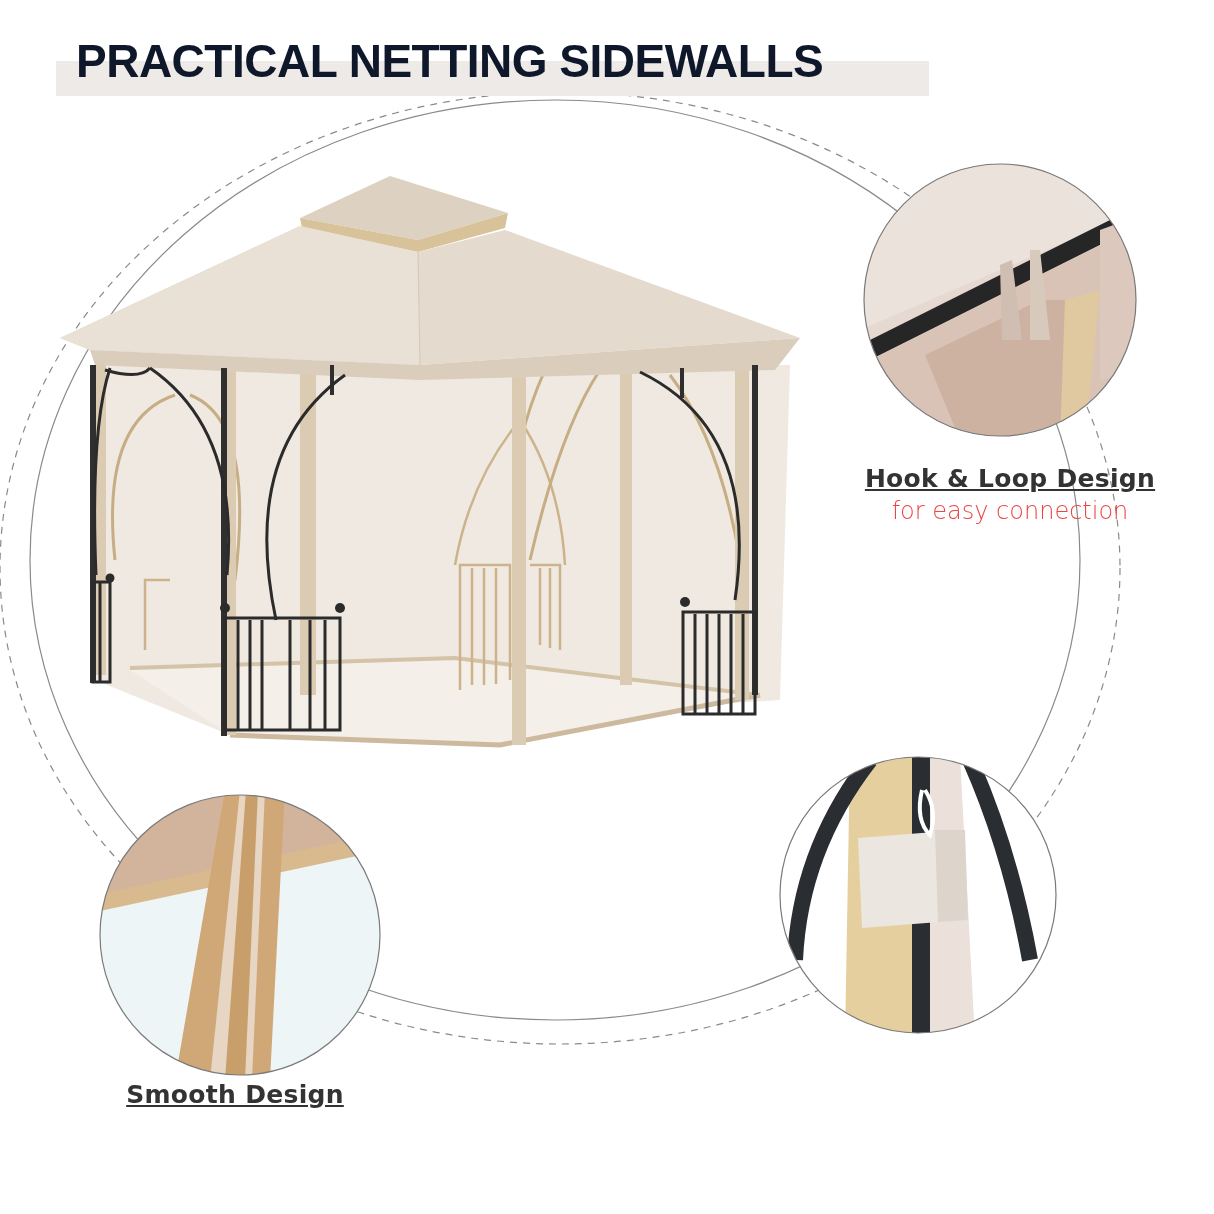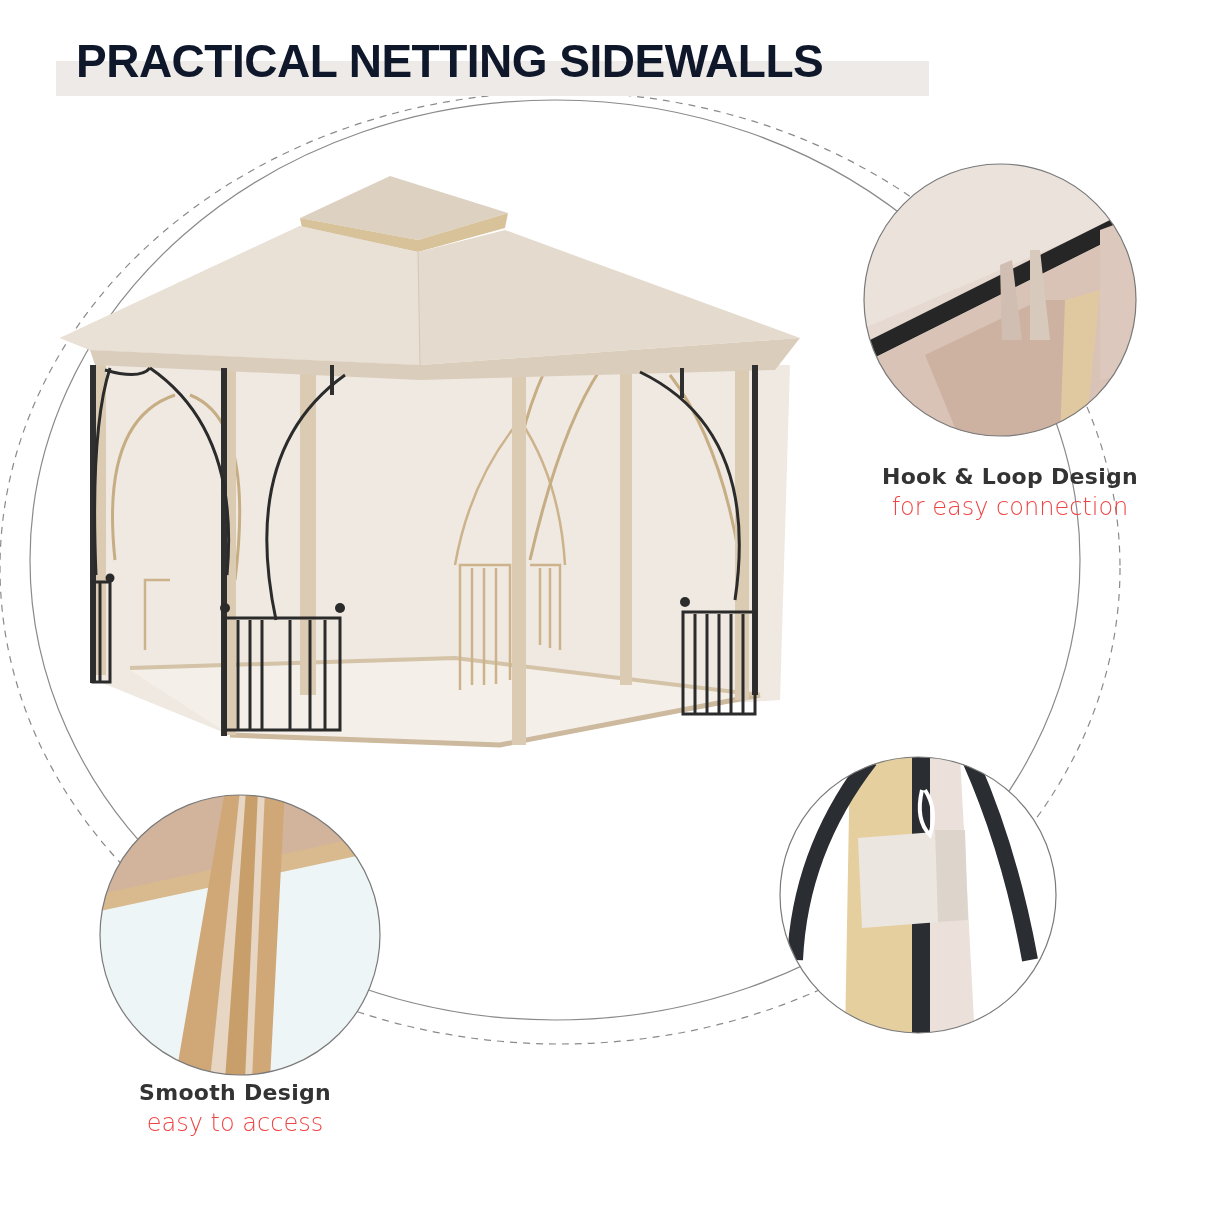--- a/index.html
+++ b/index.html
@@ -3,21 +3,21 @@
 <meta charset="utf-8">
 <style>
   html, body { margin: 0; padding: 0; background: #ffffff; }
   body { width: 1214px; height: 1214px; position: relative; overflow: hidden;
          font-family: "DejaVu Sans", sans-serif; }
   .banner-bg { position: absolute; left: 56px; top: 61px; width: 873px; height: 35px; background: #eeeae7; }
   .title { position: absolute; left: 70px; top: 28px; margin: 6px; font-family: "Liberation Sans", sans-serif;
            font-weight: 700; font-size: 46px; letter-spacing: -0.5px; color: #0f172a; white-space: nowrap; }
   .bg-svg { position: absolute; left: 0; top: 0; }
   .caption { position: absolute; text-align: center; color: #333333; }
-  .caption .h { font-size: 22px; font-weight: 600; letter-spacing: 0.3px; white-space: nowrap; }
+  .caption .h { font-size: 25px; font-weight: 600; letter-spacing: 0.3px; white-space: nowrap; text-decoration: underline; }
   .caption .s { font-size: 24px; font-weight: 300; color: #ef4444; white-space: nowrap; margin-top: 4px; }
   .cap-hook { left: 860px; top: 464px; width: 300px; }
   .cap-zip { left: 100px; top: 1080px; width: 270px; }
   .cap-strap { left: 755px; top: 1036px; width: 350px; }
 </style>
 </head>
 <body>
 
 <svg class="bg-svg" width="1214" height="1214" viewBox="0 0 1214 1214">
 
@@ -170,17 +170,16 @@
 <div class="banner-bg"></div>
 <h1 class="title">PRACTICAL NETTING SIDEWALLS</h1>
 
 <div class="caption cap-hook">
   <div class="h">Hook &amp; Loop Design</div>
   <div class="s">for easy connection</div>
 </div>
 
 <div class="caption cap-zip">
   <div class="h">Smooth Design</div>
-  <div class="s">easy to access</div>
 </div>
 
 <div class="caption cap-strap">
 </div>
 
 </body></html>

